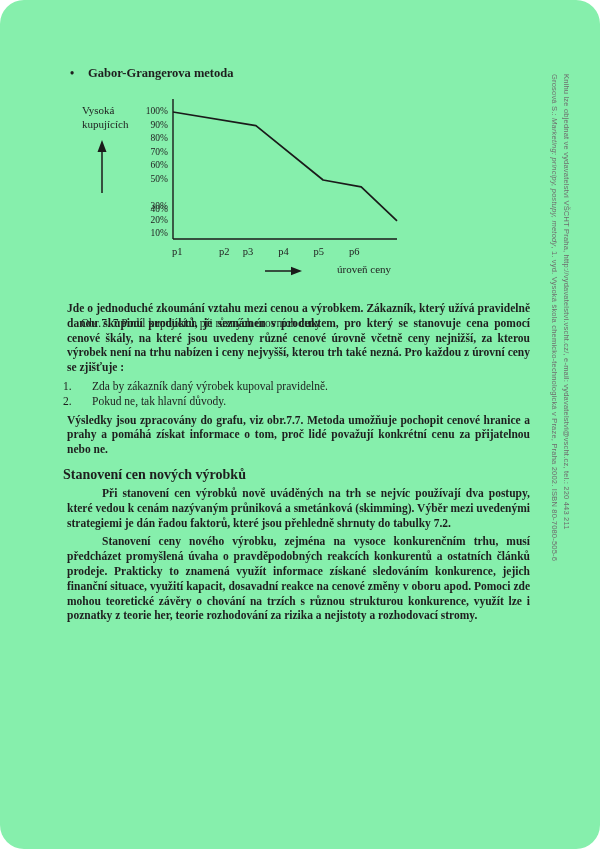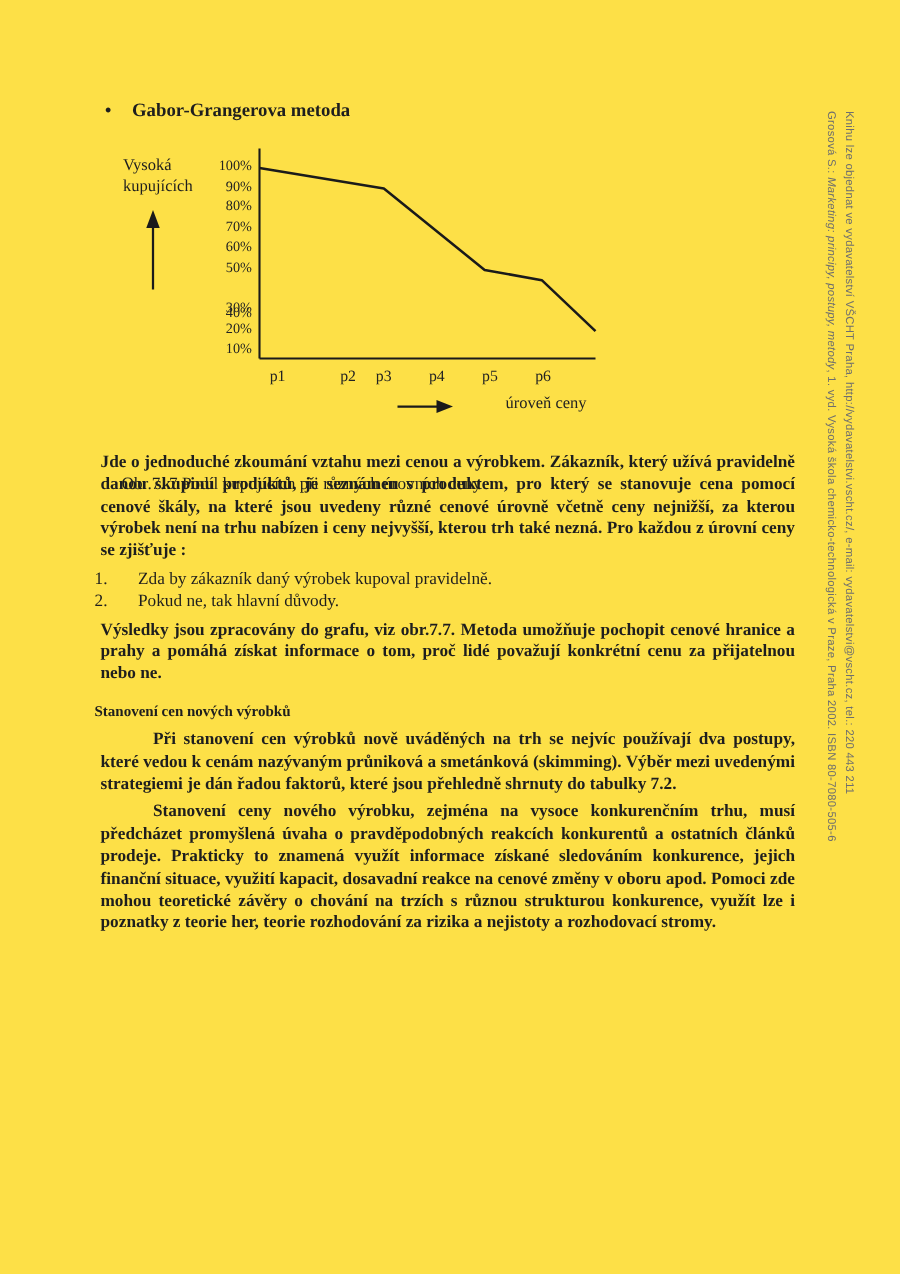--- a/index.html
+++ b/index.html
@@ -1,44 +1,44 @@
 <!DOCTYPE html>
 <html lang="cs"><head>
 <meta charset="utf-8">
 <style>
   html,body { margin:0; padding:0; background:#ffffff; }
   body {
     position:relative; width:600px; height:849px; overflow:hidden;
     font-family:"Liberation Serif", serif; color:#1e1e1e;
     -webkit-font-smoothing:antialiased;
   }
-  .page { position:absolute; inset:0; background:#fde047; }
+  .page { position:absolute; inset:0; background:#86efac;border-radius:24px; }
 
   
   .bullet-heading { position:absolute; left:70px; top:66px; font-size:12.5px; font-weight:bold; }
   .bullet-heading .dot { display:inline-block; width:18px; font-size:12px; }
 
   
   .figure { position:absolute; left:80px; top:92px; width:430px; height:196px; }
   .figure svg { position:absolute; left:0; top:0; }
   .ylabel { position:absolute; left:2px; top:12px; width:74px; font-size:11px; line-height:13.5px; }
   .ytick { position:absolute; left:0; width:88px; text-align:right; font-size:9.5px; color:#222; }
-  .xtick { position:absolute; top:154px; width:26px; text-align:center; font-size:10.5px; color:#222; }
+  .xtick { position:absolute; top:154px; width:26px; text-align:left; font-size:10.5px; color:#222; }
   .xlabel { position:absolute; left:257px; top:171px; font-size:11px; color:#222; }
 
   
   .caption { position:absolute; left:81px; top:281px; font-size:11.5px;margin-top:36px; }
 
   
   .bodytext { position:absolute; left:63px; top:297px; width:471px; font-size:11.5px; line-height:14.8px; }
   .bodytext p { margin:4px; text-align:justify;font-weight:bold; }
   .list-item { display:flex; }
   .list-item .num { width:14px; flex:0 0 auto; }
   .list-item .txt { padding-left:15px; }
-  .section-heading { margin:10px 0 0 0; font-size:10px; font-weight:bold; line-height:15px; }
+  .section-heading { margin:10px 0 0 0; font-size:14px; font-weight:bold; line-height:15px; }
   .indent { text-indent:35px; }
 
   
   .pagenum { position:absolute; left:0; right:64px; top:793px; text-align:center; font-size:11px; }
 
   
   .sidebar {
     position:absolute; left:548px; top:74px; height:720px;
     writing-mode:vertical-lr;
     font-family:"Liberation Sans", sans-serif; font-size:7.5px; color:#6e6e6e;

